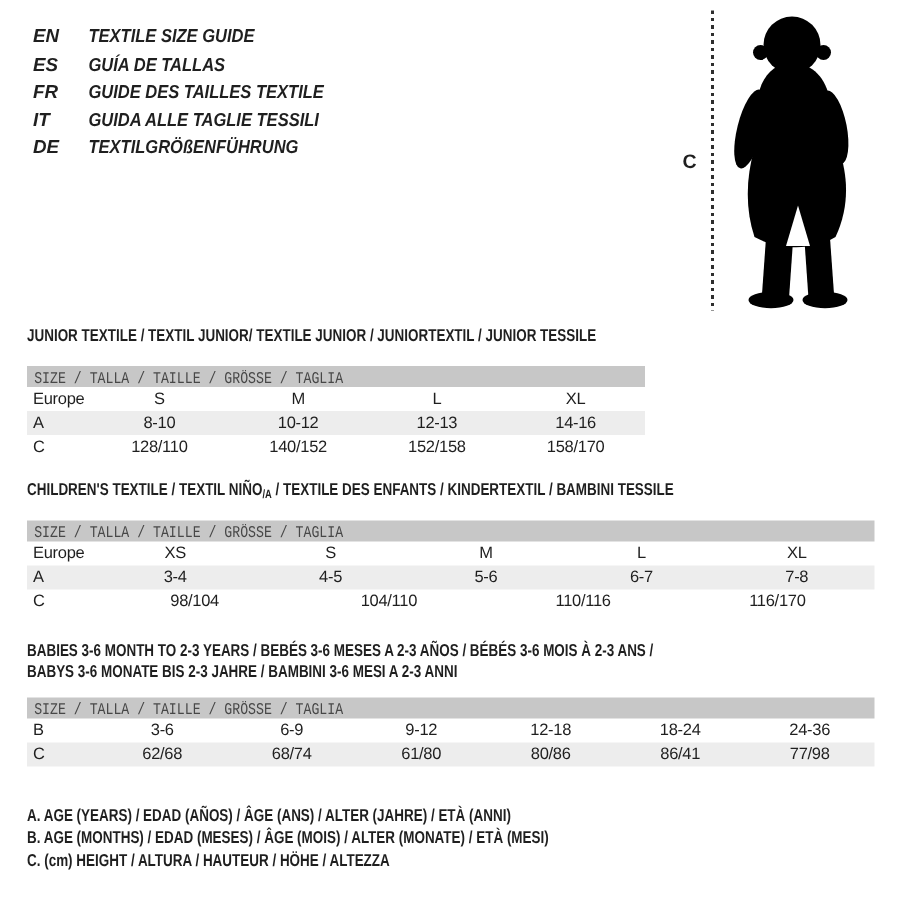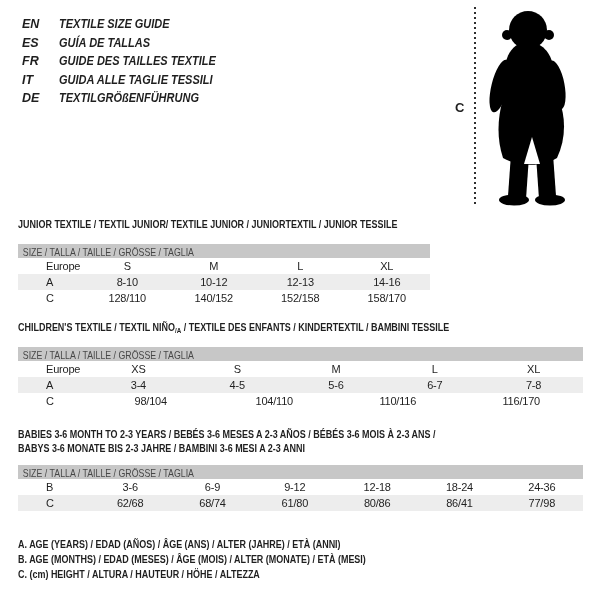--- a/index.html
+++ b/index.html
@@ -23,26 +23,26 @@
 
   
   .cond{font-weight:bold;font-size:11.5px;line-height:12px;transform:scaleX(.78);
     transform-origin:0 0;white-space:nowrap;}
   .babies-title{line-height:14px;}
 
   
   .size-table{position:absolute;left:18px;}
   .t1{width:412px;}
   .t2,.t3{width:565px;}
-  .bar{height:14px;background:#c7c7c7;line-height:14px;overflow:hidden;}
+  .bar{height:14px;background:#c7c7c7;line-height:14px;overflow:hidden;font-family:Liberation Mono, monospace;}
   .bar-text{display:inline-block;font-size:11px;color:#474747;transform:scaleX(.8);
     transform-origin:0 50%;padding-left:6px;white-space:nowrap;}
   .trow{display:flex;height:16px;line-height:16px;font-size:11px;letter-spacing:-0.2px;}
   .trow.shaded{background:#ededed;}
-  .tlabel{padding-left:4px;flex:0 0 auto;margin-left:24px;}
+  .tlabel{padding-left:4px;flex:0 0 auto;}
   .t1 .tlabel{width:38px;}
   .t2 .tlabel,.t3 .tlabel{width:43px;}
   .tcell{flex:1 1 0;text-align:center;}
 
   .footnotes{left:18px;top:538px;}
   .foot-line{height:15px;}
   .sub{font-size:8px;vertical-align:-2px;}
 </style>
 </head>
 <body>

